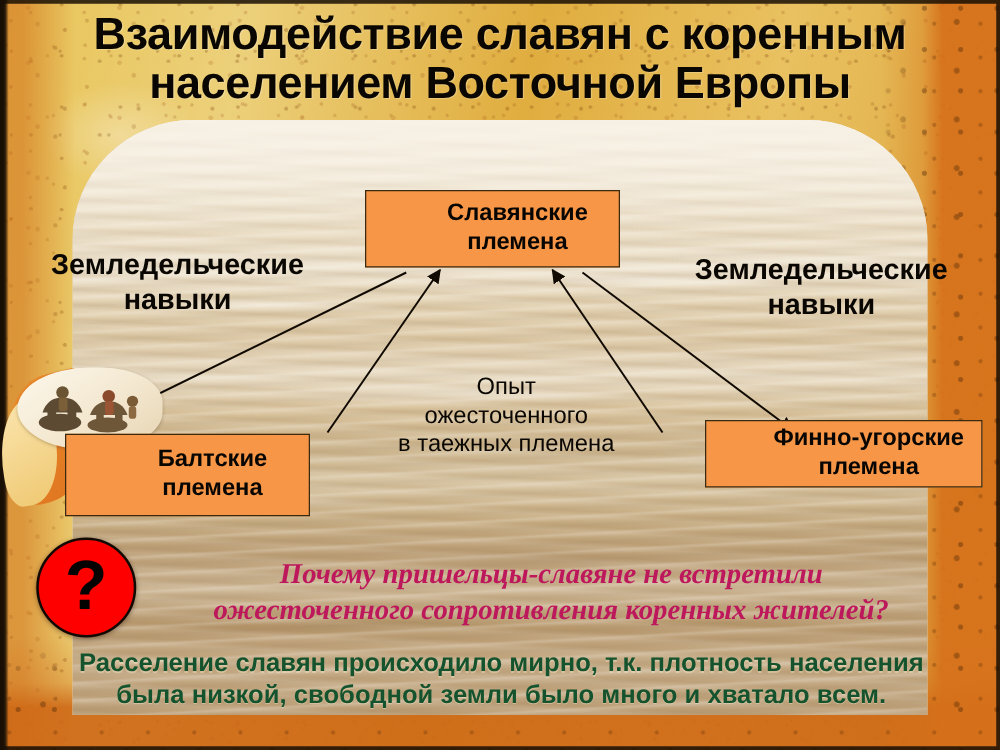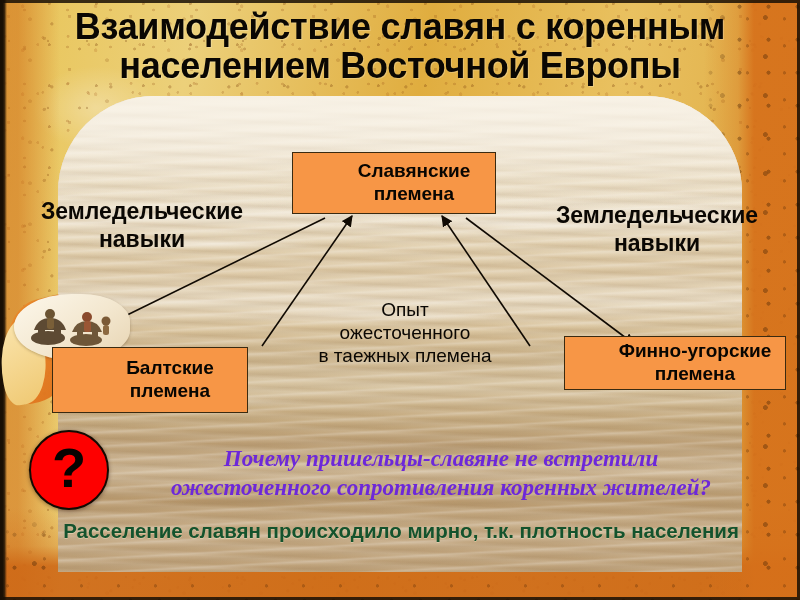--- a/index.html
+++ b/index.html
@@ -273,21 +273,21 @@
   .question {
     position: absolute;
     left: 118px; top: 444px;
     width: 646px;
     text-align: center;
     font-family: "Liberation Serif", serif;
     font-style: italic;
     font-weight: bold;
     font-size: 23px;
     line-height: 1.28;
-    color: #6d28d9;
+    color: #be185d;
     z-index: 21;
   }
   .answer {
     position: absolute;
     left: 16px; top: 518px;
     width: 770px;
     text-align: center;
     font-weight: bold;
     font-size: 20.5px;
     line-height: 1.24;
@@ -404,16 +404,17 @@
     <span>?</span>
   </div>
 
   <div class="question">
     <div>Почему пришельцы-славяне не встретили</div>
     <div>ожесточенного сопротивления коренных жителей?</div>
   </div>
 
   <div class="answer">
     <div>Расселение славян происходило мирно, т.к. плотность населения</div>
+    <div>была низкой,  свободной земли было много и хватало всем.</div>
   </div>
 
   <div class="frame-edge"></div>
 </div>
 
 </body></html>

